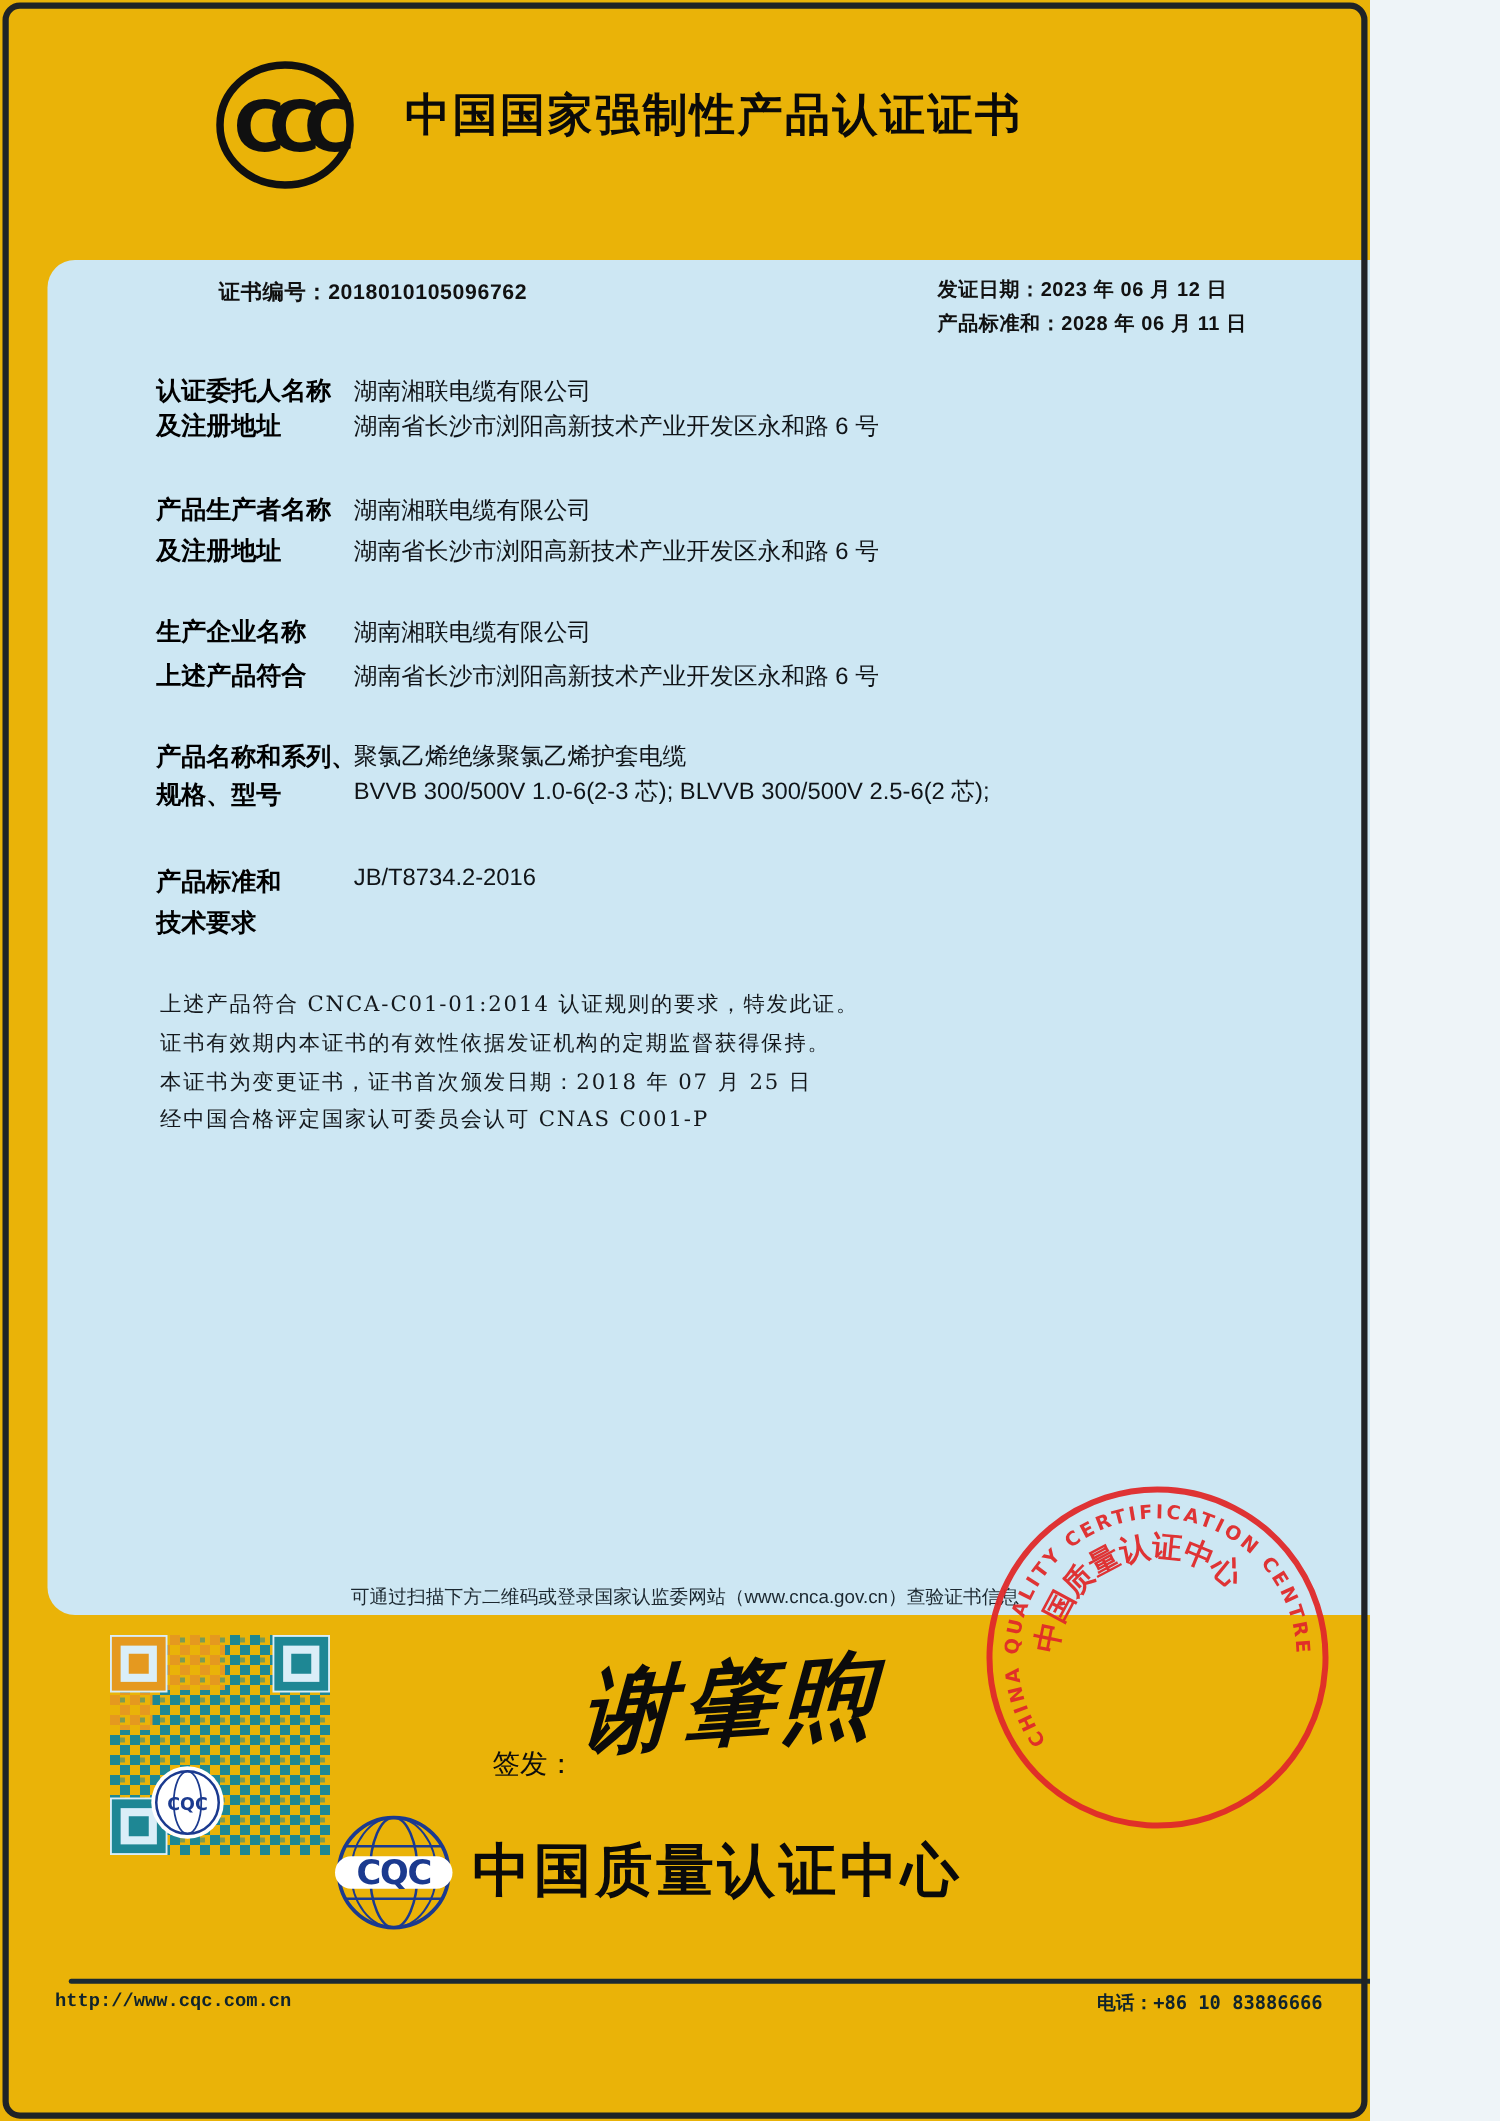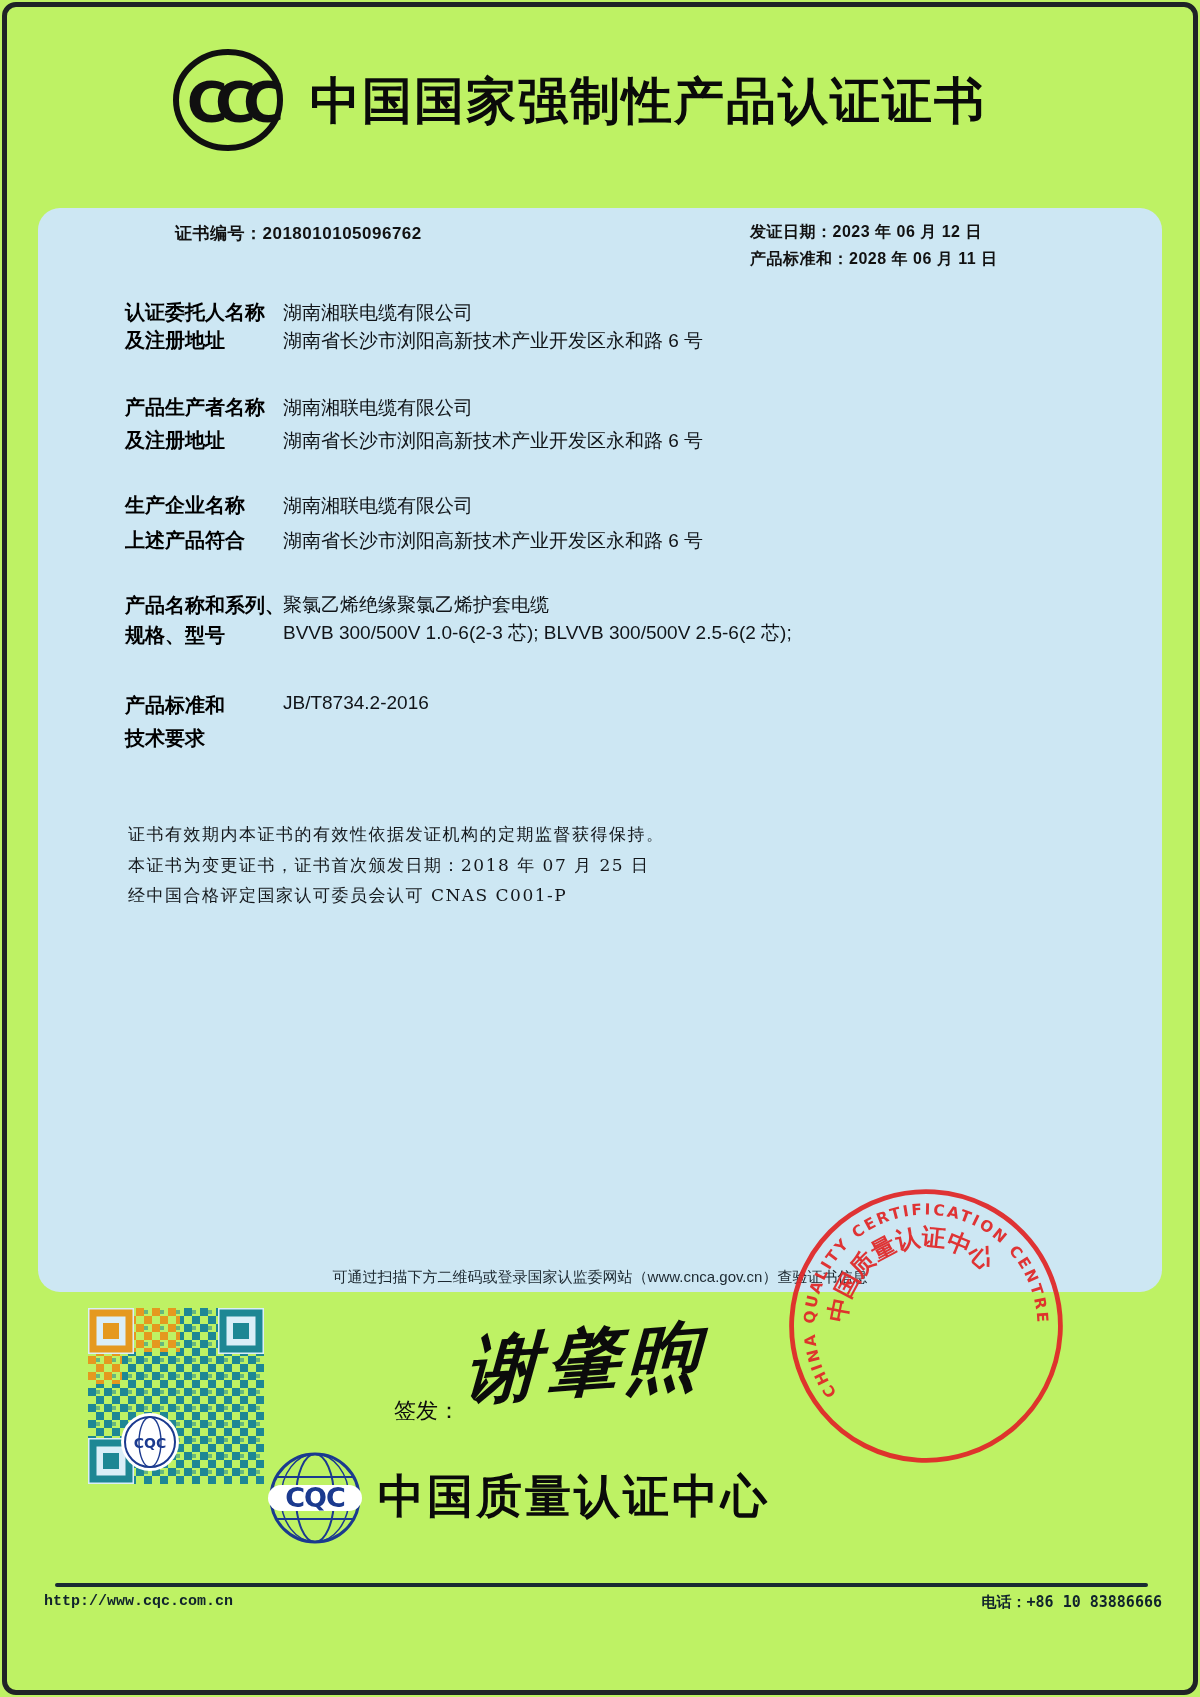--- a/index.html
+++ b/index.html
@@ -1,21 +1,21 @@
 <!DOCTYPE html>
 <html><head>
 <meta charset="utf-8">
 <style>
   html,body{margin:0;padding:0;background:#eef4f8;}
-  #page{position:relative;width:1200px;height:1697px;background:#bef264;overflow:hidden;
+  #page{position:relative;width:1096px;height:1697px;background:#eab308;overflow:hidden;
         font-family:"Liberation Sans",sans-serif;color:#111;}
   .frame{position:absolute;inset:2px;border:5px solid #1f2326;border-radius:14px;pointer-events:none;z-index:50;}
   .panel{position:absolute;left:38px;top:208px;width:1124px;height:1084px;background:#cde7f3;border-radius:22px;}
   .abs{position:absolute;}
-  .title{position:absolute;left:310px;top:68px;font-size:50px;font-weight:800;letter-spacing:2px;color:#0a0a0a;}
+  .title{position:absolute;left:324px;top:68px;font-size:36px;font-weight:800;letter-spacing:2px;color:#0a0a0a;}
   .certno{position:absolute;left:175px;top:222px;font-size:17px;font-weight:700;letter-spacing:.5px;}
   .dateline{position:absolute;left:750px;font-size:16px;font-weight:700;letter-spacing:.5px;}
   .flabel{position:absolute;left:125px;font-size:20px;font-weight:700;color:#000;}
   .fvalue{position:absolute;left:283px;font-size:19px;font-weight:400;color:#101418;}
   .stmt{position:absolute;left:128px;font-size:17px;font-family:"DejaVu Serif",serif;
         letter-spacing:1.5px;color:#14181c;}
   .note{position:absolute;left:0;right:0;top:1268px;text-align:center;font-size:15px;color:#1c2830;}
   .signlabel{position:absolute;left:394px;top:1396px;font-size:22px;color:#0d0d0d;}
   .signature{position:absolute;left:465px;top:1312px;width:280px;font-size:74px;font-weight:700;
              font-family:"DejaVu Serif",serif;font-style:italic;color:#0b0b0b;
@@ -69,20 +69,21 @@
 
   <div class="flabel" style="top:592px">产品名称和系列、</div>
   <div class="flabel" style="top:622px">规格、型号</div>
   <div class="fvalue" style="top:592px">聚氯乙烯绝缘聚氯乙烯护套电缆</div>
   <div class="fvalue" style="top:620px">BVVB 300/500V 1.0-6(2-3 芯); BLVVB 300/500V 2.5-6(2 芯);</div>
 
   <div class="flabel" style="top:692px">产品标准和</div>
   <div class="flabel" style="top:725px">技术要求</div>
   <div class="fvalue" style="top:692px">JB/T8734.2-2016</div>
 
+  <div class="stmt" style="top:792px">上述产品符合 CNCA-C01-01:2014 认证规则的要求，特发此证。</div>
   <div class="stmt" style="top:823px">证书有效期内本证书的有效性依据发证机构的定期监督获得保持。</div>
   <div class="stmt" style="top:854px">本证书为变更证书，证书首次颁发日期：2018 年 07 月 25 日</div>
   <div class="stmt" style="top:884px">经中国合格评定国家认可委员会认可 CNAS C001-P</div>
 
   <div class="note">可通过扫描下方二维码或登录国家认监委网站（www.cnca.gov.cn）查验证书信息</div>
 
   <svg class="abs" style="left:88px;top:1308px;" width="176" height="176" viewBox="0 0 176 176">
     <defs>
       <pattern id="pqt" width="16" height="16" patternUnits="userSpaceOnUse">
         <rect x="0" y="0" width="8" height="8" fill="#1e8794"></rect>

